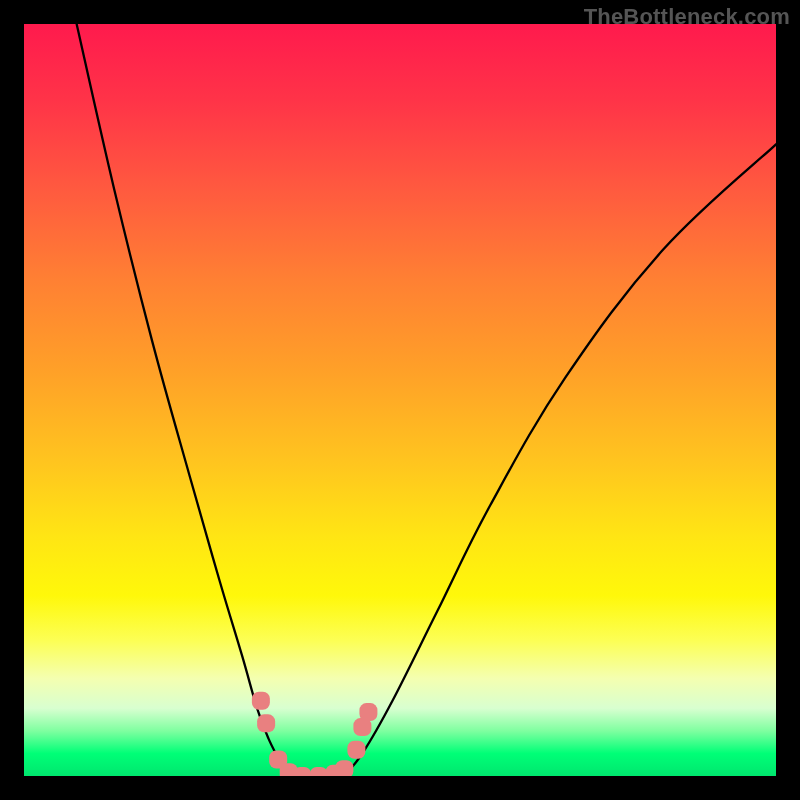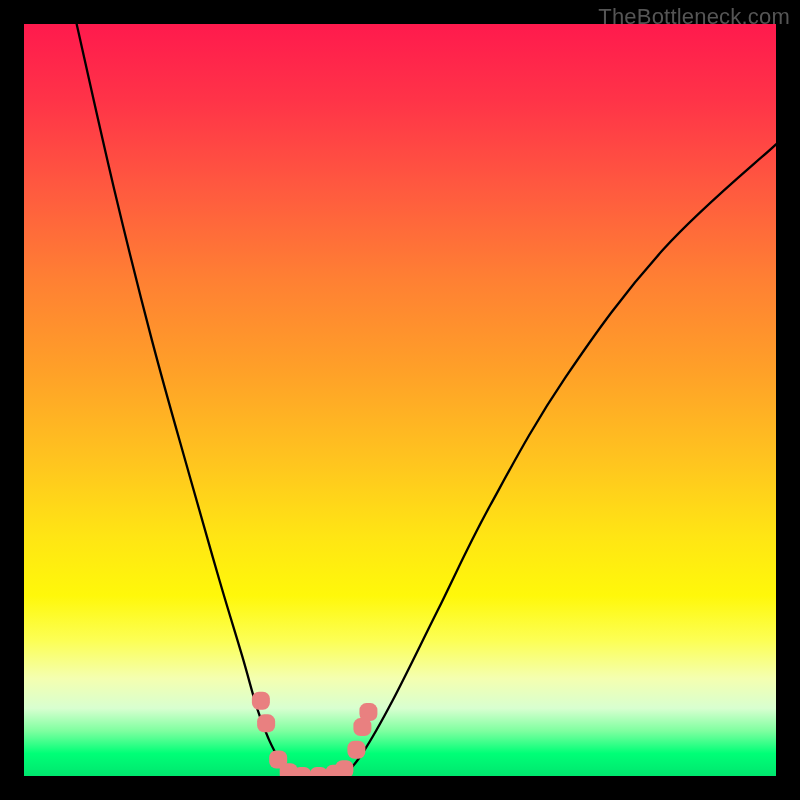--- a/index.html
+++ b/index.html
@@ -57,21 +57,21 @@
     top: 0;
     width: 100%;
     height: 100%;
   }
   .watermark {
     position: absolute;
     top: 4px;
     right: 10px;
     color: #555;
     font-size: 22px;
-    font-weight: 400;
+    font-weight: 700;
     letter-spacing: 0.2px;
   }
 </style>
 </head>
 <body>
 
 <div class="frame">
   <div class="plot-area">
     <div class="gradient"></div>
     <svg class="curves" viewBox="0 0 752 752" preserveAspectRatio="none">

